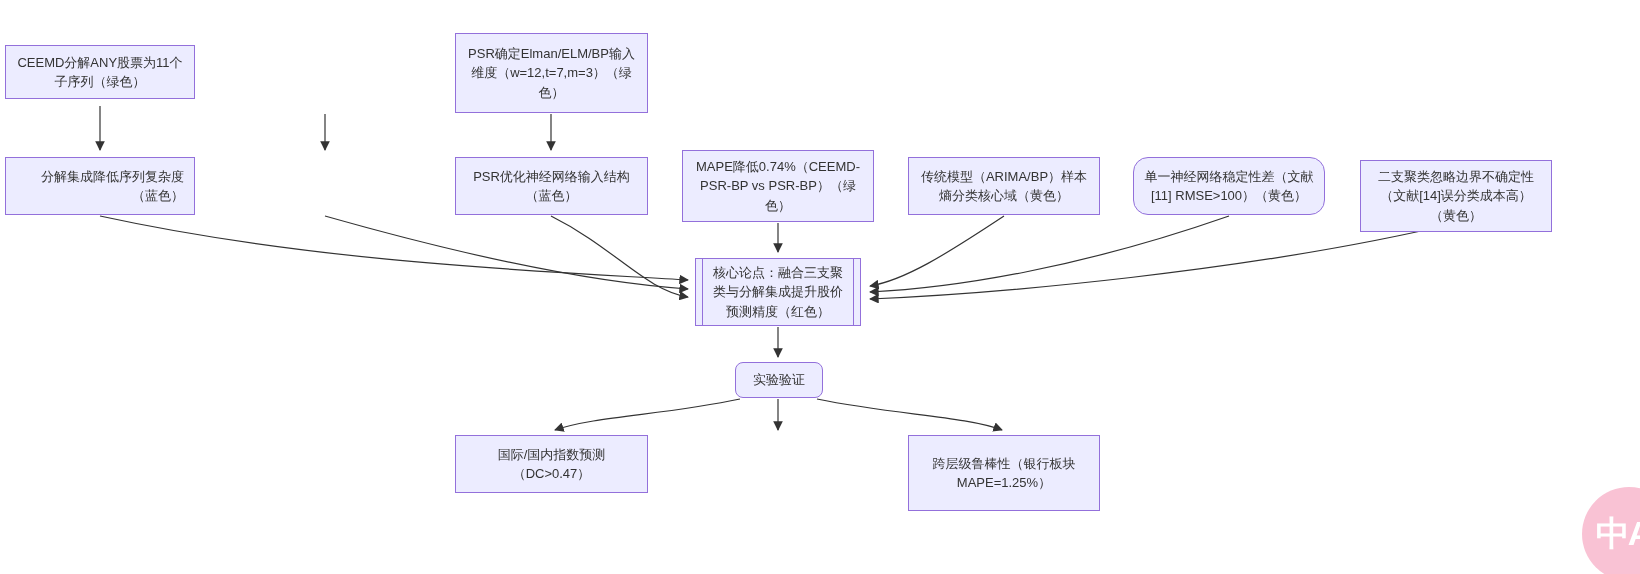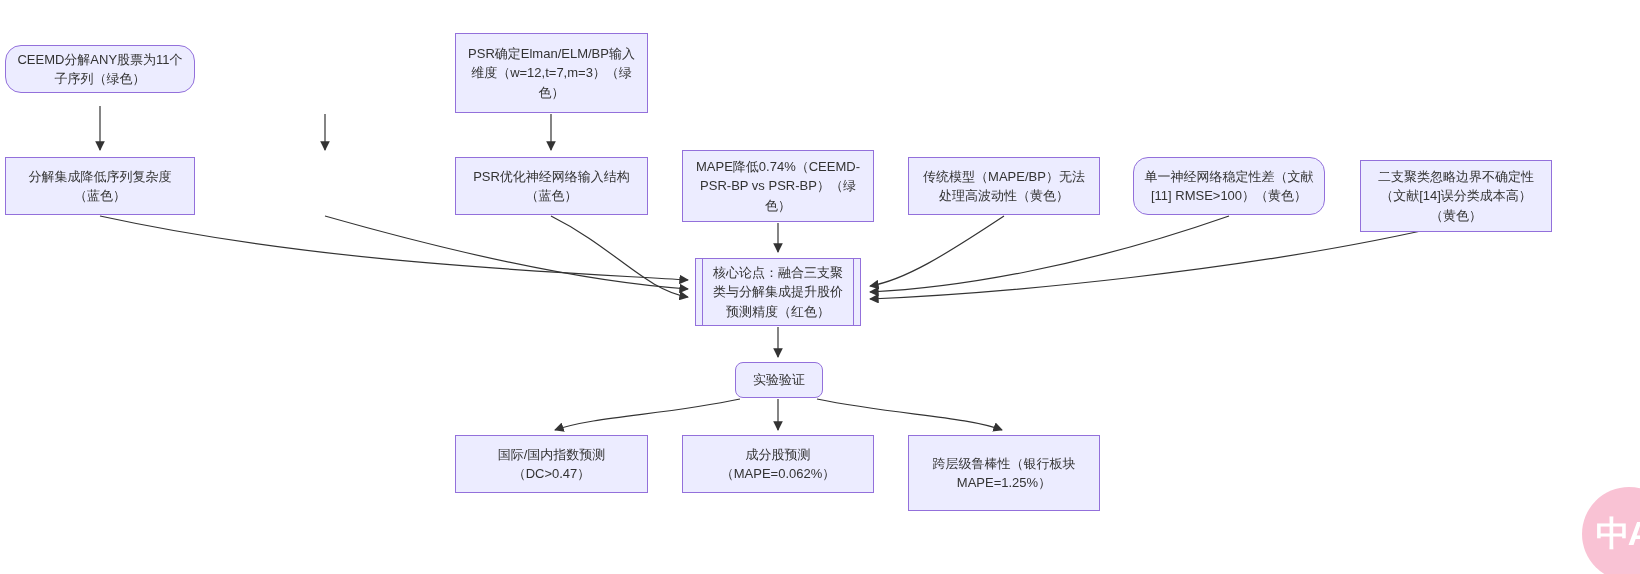--- a/index.html
+++ b/index.html
@@ -84,60 +84,57 @@
       <path d="M 1456 223 C 1250 272, 990 294, 870 299" marker-end="url(#arrow)"></path>
 
       <path d="M 778 327 L 778 357" marker-end="url(#arrow)"></path>
 
       <path d="M 740 399 C 665 415, 595 416, 555 430" marker-end="url(#arrow)"></path>
       <path d="M 778 399 L 778 430" marker-end="url(#arrow)"></path>
       <path d="M 817 399 C 895 415, 965 416, 1002 430" marker-end="url(#arrow)"></path>
     </g>
   </svg>
 
-  <div class="node" style="left:5px; top:45px; width:190px; height:48px;border-radius:16px;">
+  <div class="node" style="left:5px; top:45px; width:190px; height:54px;">
     <div class="lbl">CEEMD分解ANY股票为11个子序列（绿色）</div>
   </div>
   <div class="node" style="left:455px; top:33px; width:193px; height:80px;">
     <div class="lbl">PSR确定Elman/ELM/BP输入维度（w=12,t=7,m=3）（绿色）</div>
   </div>
 
-  <div class="node" style="left:5px; top:157px; width:190px; height:58px;">
+  <div class="node" style="left:5px; top:157px; width:190px; height:58px;text-align:right;">
     <div class="lbl">分解集成降低序列复杂度（蓝色）</div>
   </div>
   <div class="node" style="left:455px; top:157px; width:193px; height:58px;">
     <div class="lbl">PSR优化神经网络输入结构（蓝色）</div>
   </div>
   <div class="node" style="left:682px; top:150px; width:192px; height:72px;">
     <div class="lbl">MAPE降低0.74%（CEEMD-PSR-BP vs PSR-BP）（绿色）</div>
   </div>
   <div class="node" style="left:908px; top:157px; width:192px; height:58px;">
-    <div class="lbl">传统模型（MAPE/BP）无法处理高波动性（黄色）</div>
+    <div class="lbl">传统模型（ARIMA/BP）样本熵分类核心域（黄色）</div>
   </div>
   <div class="node" style="left:1133px; top:157px; width:192px; height:58px;border-radius:15px;">
     <div class="lbl">单一神经网络稳定性差（文献[11] RMSE&gt;100）（黄色）</div>
   </div>
   <div class="node" style="left:1360px; top:150px; width:192px; height:72px;margin-top:10px;">
     <div class="lbl">二支聚类忽略边界不确定性（文献[14]误分类成本高）（黄色）</div>
   </div>
 
   <div class="node subroutine" style="left:695px; top:258px; width:166px; height:68px;">
     <div class="lbl">核心论点：融合三支聚类与分解集成提升股价预测精度（红色）</div>
   </div>
 
   <div class="node" style="left:735px; top:362px; width:88px; height:36px;border-radius:8px;">
     <div class="lbl">实验验证</div>
   </div>
 
   <div class="node" style="left:455px; top:435px; width:193px; height:58px;">
     <div class="lbl">国际/国内指数预测（DC&gt;0.47）</div>
   </div>
-  <div class="node" style="left:682px; top:435px; width:192px; height:58px;">
-    <div class="lbl">成分股预测（MAPE=0.062%）</div>
-  </div>
   <div class="node" style="left:908px; top:435px; width:192px; height:76px;">
     <div class="lbl">跨层级鲁棒性（银行板块 MAPE=1.25%）</div>
   </div>
 
   <div class="translate-badge">
     <span class="glyph">中A</span>
   </div>
 
 </div>
 

